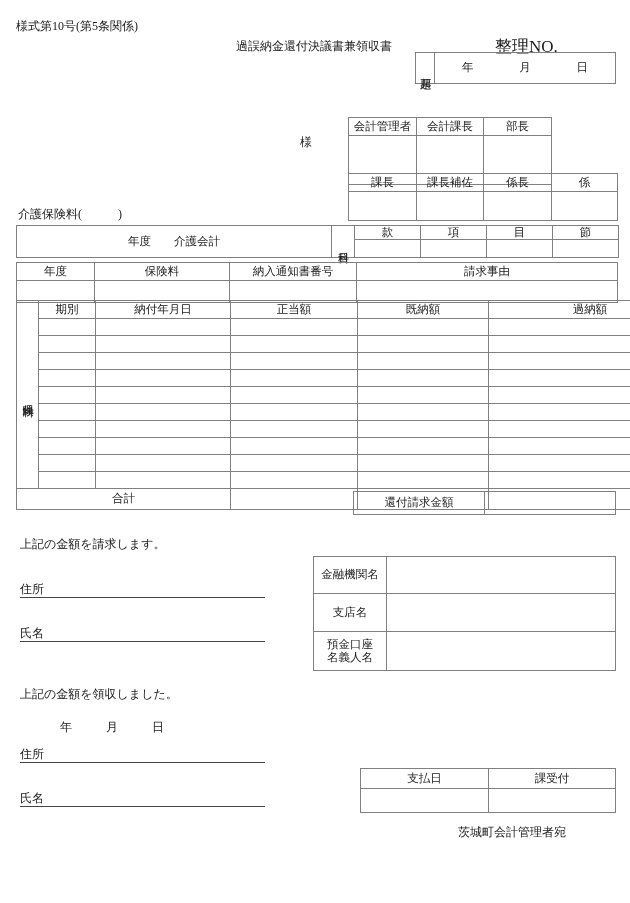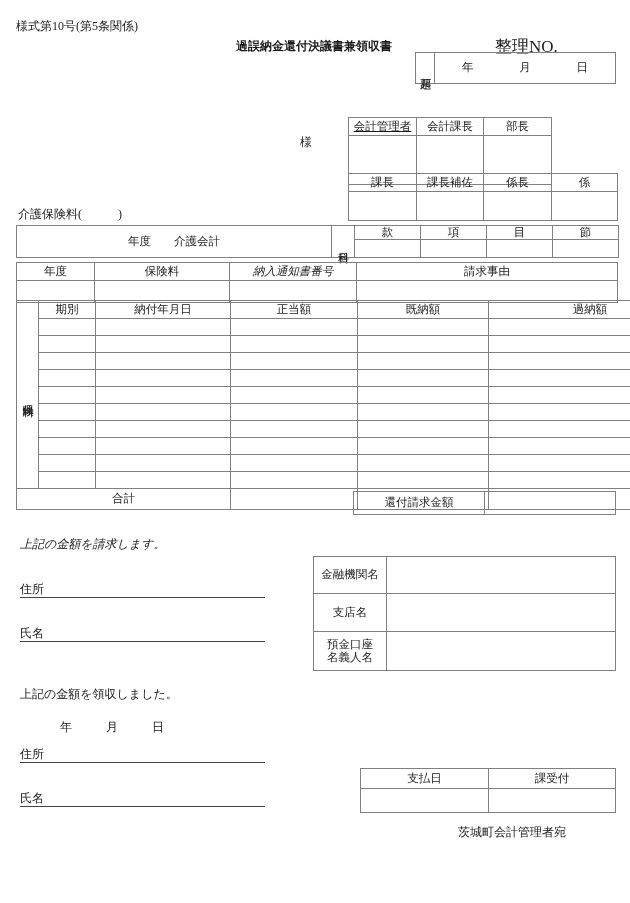--- a/index.html
+++ b/index.html
@@ -47,21 +47,21 @@
 
   .lbl-left { text-align: left; padding-left: 6px; }
 
   .two-line { line-height: 1.25; }
 </style>
 </head>
 <body>
 
 <div class="abs txt" style="left:16px; top:20px; font-size:12px;">様式第10号(第5条関係)</div>
 
-<div class="abs txt" style="left:236px; top:40px; font-size:12px;font-weight:bold;">過誤納金還付決議書兼領収書</div>
+<div class="abs txt" style="left:236px; top:40px; font-size:12px;">過誤納金還付決議書兼領収書</div>
 
 <div class="abs txt" style="left:495px; top:38px; font-size:17px;">整理NO.</div>
 <div class="abs" style="left:492px; top:52px; width:110px; border-bottom:1px solid #444;"></div>
 
 <table class="grid abs" style="left:415px; top:52px; width:198px;">
   <tbody>
       <tr>
     <td style="width:18px; height:30px;">
       <span class="vert">起票</span>
     </td>
@@ -74,21 +74,21 @@
     </td>
   </tr>
 </tbody>
   </table>
 
 <div class="abs txt" style="left:300px; top:136px; font-size:12px;">様</div>
 
 <table class="grid abs" style="left:348px; top:117px; width:200px;">
   <tbody>
       <tr>
-    <td style="width:67px; height:17px;text-decoration:underline;">会計管理者</td>
+    <td style="width:67px; height:17px;">会計管理者</td>
     <td style="width:66px;">会計課長</td>
     <td style="width:67px;">部長</td>
   </tr>
   <tr>
     <td class="blank" style="height:48px;"></td>
     <td class="blank"></td>
     <td class="blank"></td>
   </tr>
 </tbody>
   </table>
@@ -131,21 +131,21 @@
     <td class="blank"></td>
   </tr>
 </tbody>
   </table>
 
 <table class="grid abs" style="left:16px; top:262px; width:597px;">
   <tbody>
       <tr>
     <td style="width:77px; height:17px;">年度</td>
     <td style="width:134px;">保険料</td>
-    <td style="width:126px;font-style:italic;">納入通知書番号</td>
+    <td style="width:126px;">納入通知書番号</td>
     <td style="width:260px;">請求事由</td>
   </tr>
   <tr>
     <td class="blank" style="height:21px;"></td>
     <td class="blank"></td>
     <td class="blank"></td>
     <td class="blank"></td>
   </tr>
 </tbody>
   </table>
@@ -241,21 +241,21 @@
 
 <table class="grid abs" style="left:353px; top:491px; width:260px;">
   <tbody>
       <tr>
     <td style="width:130px; height:22px;">還付請求金額</td>
     <td class="blank" style="width:130px;"></td>
   </tr>
 </tbody>
   </table>
 
-<div class="abs txt" style="left:20px; top:538px; font-size:12px;font-style:italic;">上記の金額を請求します。</div>
+<div class="abs txt" style="left:20px; top:538px; font-size:12px;">上記の金額を請求します。</div>
 
 <div class="abs" style="left:20px; top:583px;">
   <span class="txt" style="font-size:12px;">住所</span>
 </div>
 <div class="abs" style="left:20px; top:597px; width:245px; border-bottom:1px solid #444;"></div>
 
 <div class="abs" style="left:20px; top:627px;">
   <span class="txt" style="font-size:12px;">氏名</span>
 </div>
 <div class="abs" style="left:20px; top:641px; width:245px; border-bottom:1px solid #444;"></div>

